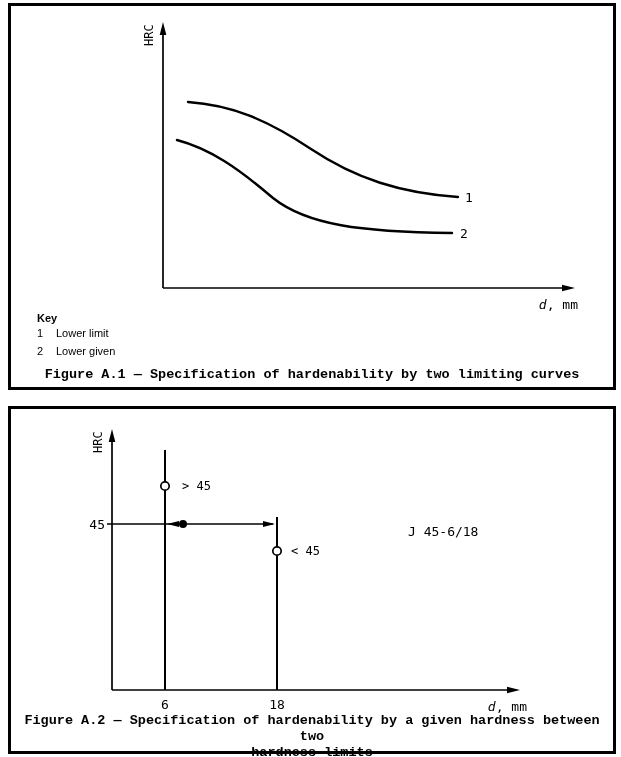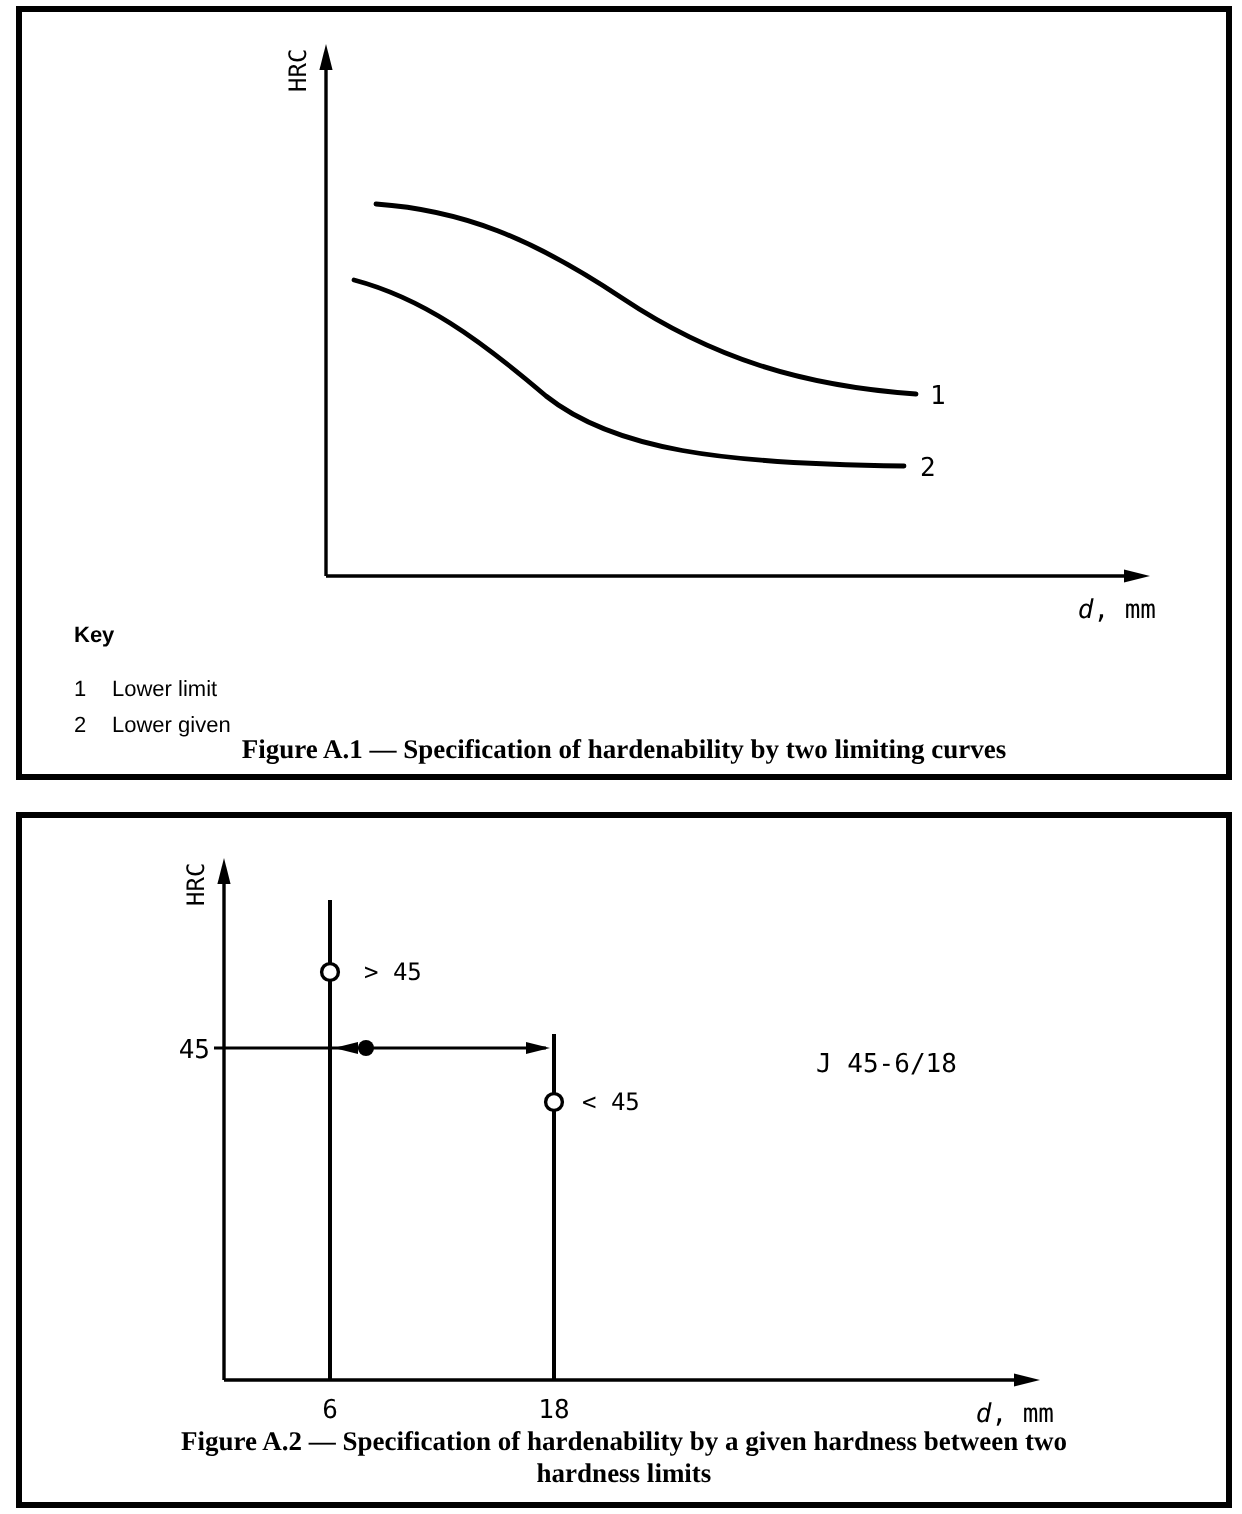--- a/index.html
+++ b/index.html
@@ -35,36 +35,36 @@
   }
   .key-block {
     position: absolute;
     left: 26px;
     top: 306px;
     font-size: 11px;
     line-height: 13px;
   }
   .key-title {
     font-weight: bold;
-    margin-bottom: 14px;
+    margin-bottom: 2px;
   }
   .key-row {
     display: flex;
     margin-bottom: 5px;
   }
   .key-num {
     width: 19px;
     flex: 0 0 19px;
   }
   .caption {
     position: absolute;
     left: 0;
     width: 100%;
     text-align: center;
-    font-family: Liberation Serif, serif;
+    font-family: Liberation Mono, monospace;
     font-weight: bold;
     font-size: 13.5px;
     line-height: 16px;
   }
   #caption-a1 { top: 361px; }
   #caption-a2 { top: 304px; }
 </style>
 </head>
 <body>
 

